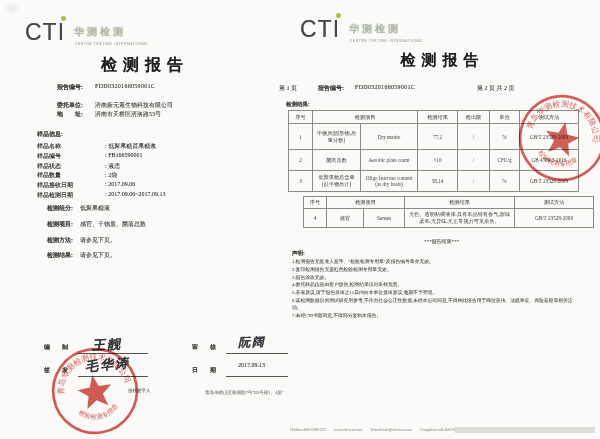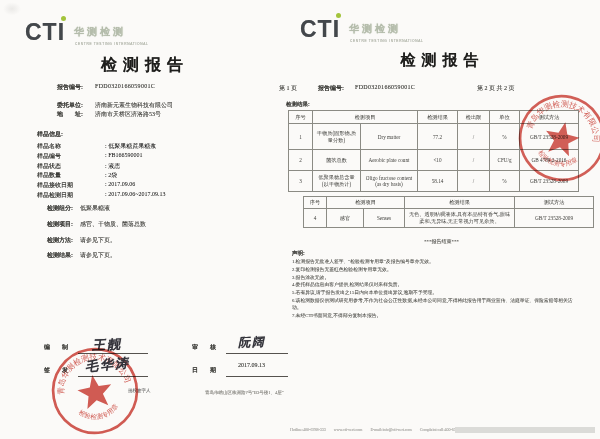--- a/index.html
+++ b/index.html
@@ -9,21 +9,21 @@
     background:
       radial-gradient(closest-side at 2% 2%, rgba(90,88,84,.10), transparent 75%),
       radial-gradient(closest-side at 100% 38%, rgba(90,88,84,.06), transparent 75%),
       radial-gradient(closest-side at 55% 101%, rgba(90,88,84,.05), transparent 80%),
       #fbfaf8;}
   .t{position:absolute;white-space:nowrap;color:#4a4a46;
      text-shadow:0 0 .5px rgba(74,74,70,.65);}
   .lbl{font-weight:bold;color:#3c3c38;}
   .title{font-size:16px;font-weight:bold;letter-spacing:6px;color:#1e1e1c;
      text-shadow:0 0 .6px rgba(0,0,0,.55);}
-  .cti{font-family:"Liberation Sans","DejaVu Sans",sans-serif;font-weight:700;
+  .cti{font-family:"Liberation Sans","DejaVu Sans",sans-serif;font-weight:400;
      font-size:23px;color:#43474b;letter-spacing:1px;text-shadow:0 0 .6px rgba(60,64,68,.5);}
   .dot{position:absolute;width:5px;height:5px;border-radius:50%;background:#a3c43c;}
   .brand{font-size:10px;color:#b4bcab;letter-spacing:3px;font-weight:600;
      text-shadow:0 0 1px rgba(175,185,165,.9);}
   .brandsub{font-size:3.2px;color:#c6ccbd;letter-spacing:.7px;
      font-family:"Liberation Sans",sans-serif;}
   .meta{font-size:6px;}
   .small{font-size:5.5px;}
   .ul{position:absolute;border-bottom:.8px solid #55524e;}
   .hand{font-style:italic;font-weight:600;color:#33333a;letter-spacing:2px;

